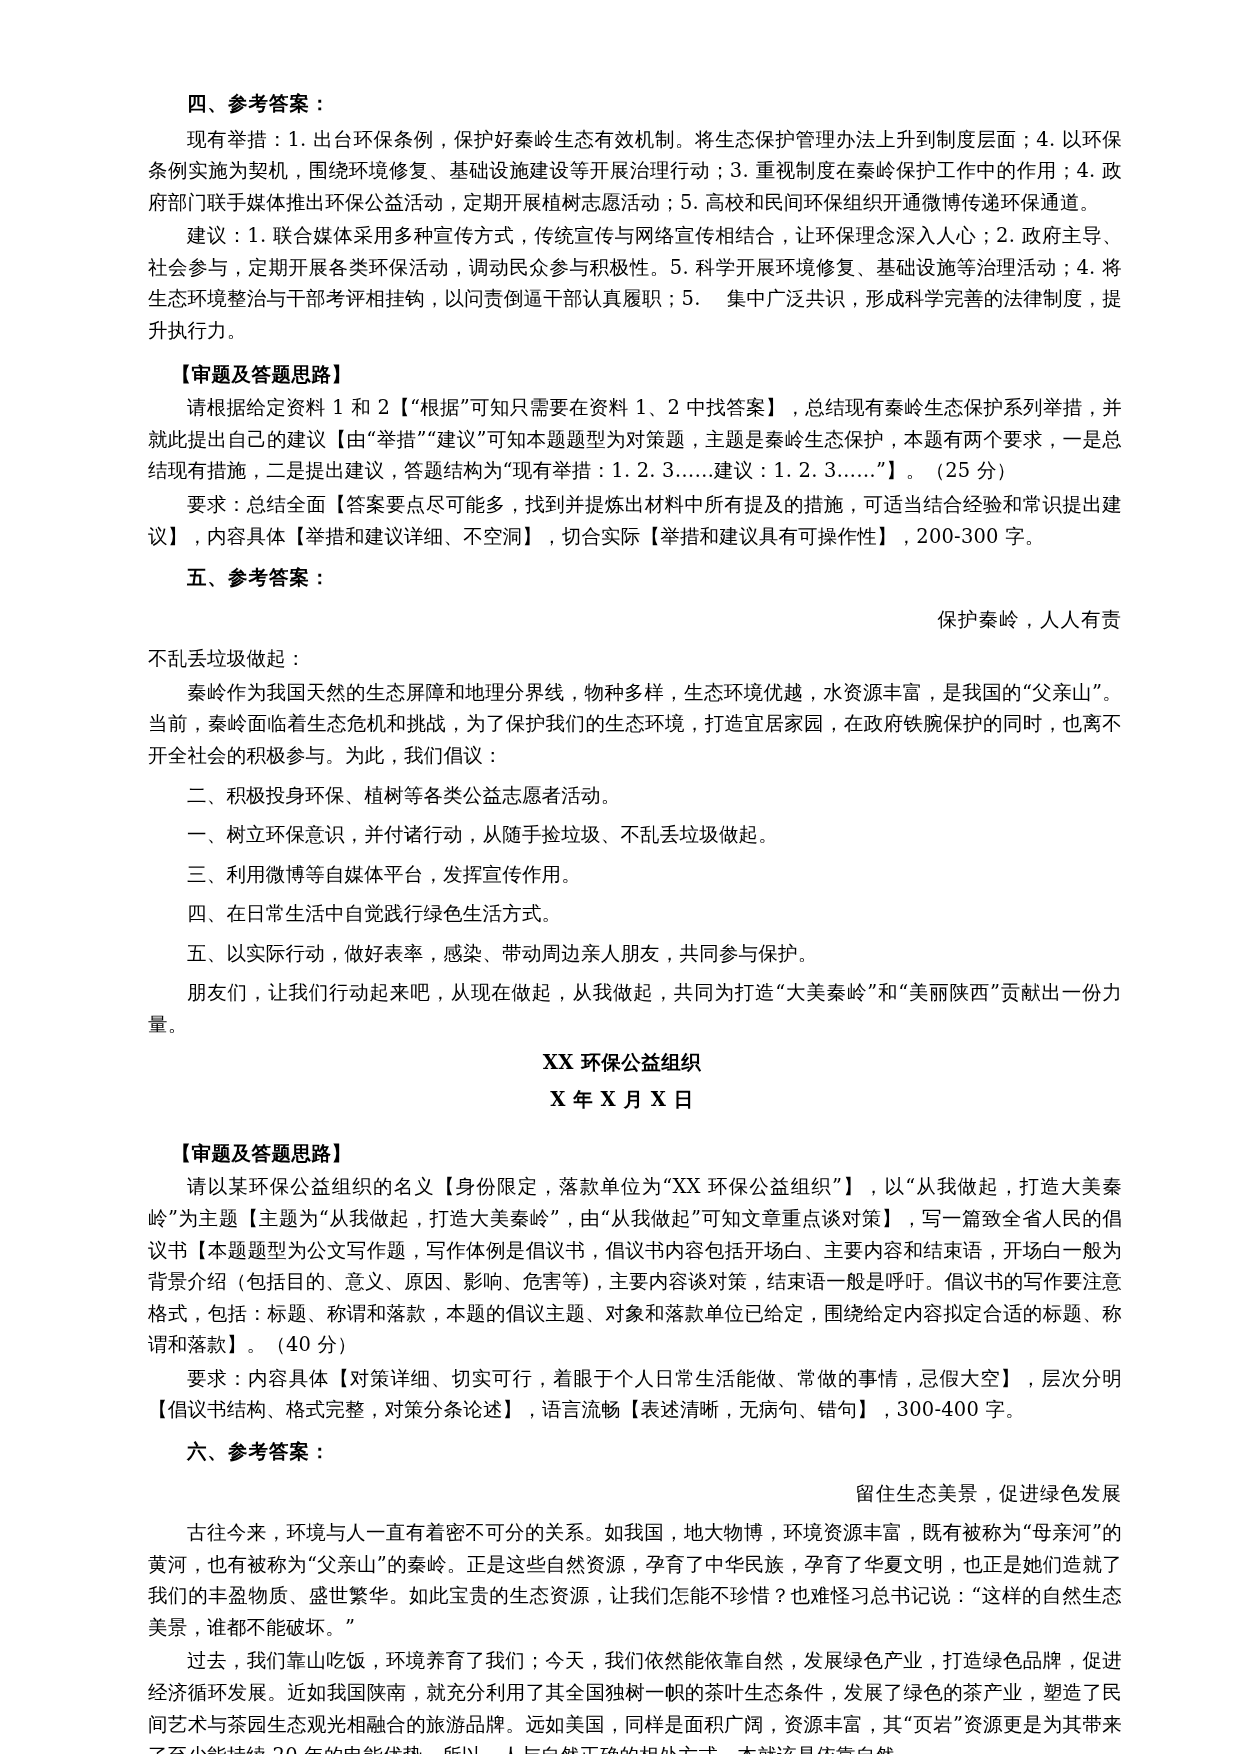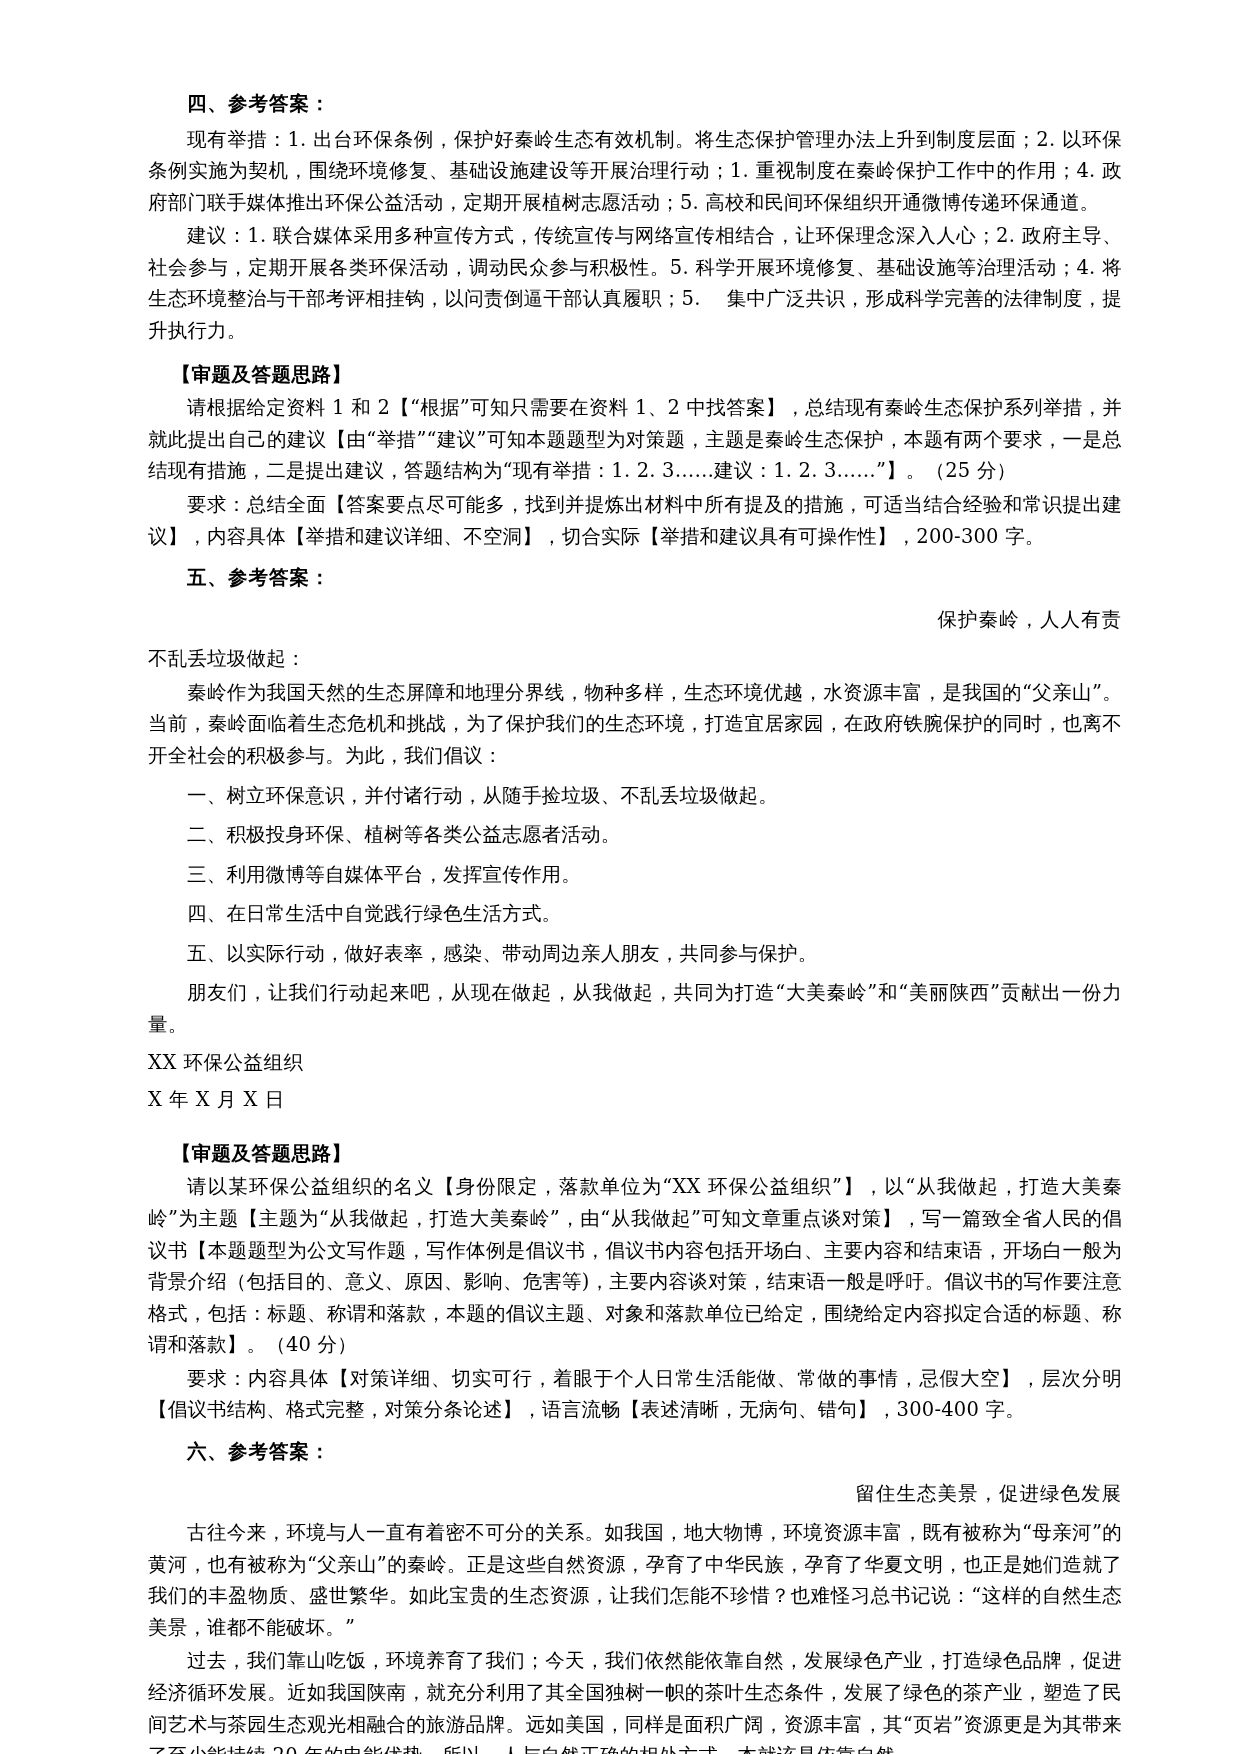--- a/index.html
+++ b/index.html
@@ -52,51 +52,52 @@
     text-align: right;
     letter-spacing: 1px;
   }
   p.listline {
     margin: 8px 0 8px 0;
     text-indent: 2em;
   }
   p.right {
     margin: 6px 0 2px 0;
     text-indent: 0;
-    text-align: left;
+    text-align: center;
     padding-right: 26px;
     letter-spacing: 0.5px;
+    font-weight: bold;
   }
   .block {
     margin-bottom: 6px;
   }
   .spacer-sm { height: 8px; }
 </style>
 </head>
 <body>
 
 <div class="page">
   <div class="doc">
 
     <div class="block">
       <div class="heading">四、参考答案：</div>
-      <p class="para">现有举措：1. 出台环保条例，保护好秦岭生态有效机制。将生态保护管理办法上升到制度层面；2. 以环保条例实施为契机，围绕环境修复、基础设施建设等开展治理行动；1. 重视制度在秦岭保护工作中的作用；4. 政府部门联手媒体推出环保公益活动，定期开展植树志愿活动；5. 高校和民间环保组织开通微博传递环保通道。</p>
+      <p class="para">现有举措：1. 出台环保条例，保护好秦岭生态有效机制。将生态保护管理办法上升到制度层面；4. 以环保条例实施为契机，围绕环境修复、基础设施建设等开展治理行动；3. 重视制度在秦岭保护工作中的作用；4. 政府部门联手媒体推出环保公益活动，定期开展植树志愿活动；5. 高校和民间环保组织开通微博传递环保通道。</p>
       <p class="para">建议：1. 联合媒体采用多种宣传方式，传统宣传与网络宣传相结合，让环保理念深入人心；2. 政府主导、社会参与，定期开展各类环保活动，调动民众参与积极性。5. 科学开展环境修复、基础设施等治理活动；4. 将生态环境整治与干部考评相挂钩，以问责倒逼干部认真履职；5. 　集中广泛共识，形成科学完善的法律制度，提升执行力。</p>
       <div class="heading-bracket">【审题及答题思路】</div>
       <p class="para">请根据给定资料 1 和 2【“根据”可知只需要在资料 1、2 中找答案】，总结现有秦岭生态保护系列举措，并就此提出自己的建议【由“举措”“建议”可知本题题型为对策题，主题是秦岭生态保护，本题有两个要求，一是总结现有措施，二是提出建议，答题结构为“现有举措：1. 2. 3……建议：1. 2. 3……”】。（25 分）</p>
       <p class="para">要求：总结全面【答案要点尽可能多，找到并提炼出材料中所有提及的措施，可适当结合经验和常识提出建议】，内容具体【举措和建议详细、不空洞】，切合实际【举措和建议具有可操作性】，200-300 字。</p>
     </div>
 
     <div class="block">
       <div class="heading">五、参考答案：</div>
       <p class="center">保护秦岭，人人有责</p>
       <p class="para-noindent">不乱丢垃圾做起：</p>
       <p class="para">秦岭作为我国天然的生态屏障和地理分界线，物种多样，生态环境优越，水资源丰富，是我国的“父亲山”。当前，秦岭面临着生态危机和挑战，为了保护我们的生态环境，打造宜居家园，在政府铁腕保护的同时，也离不开全社会的积极参与。为此，我们倡议：</p>
+      <p class="listline">二、积极投身环保、植树等各类公益志愿者活动。</p>
       <p class="listline">一、树立环保意识，并付诸行动，从随手捡垃圾、不乱丢垃圾做起。</p>
-      <p class="listline">二、积极投身环保、植树等各类公益志愿者活动。</p>
       <p class="listline">三、利用微博等自媒体平台，发挥宣传作用。</p>
       <p class="listline">四、在日常生活中自觉践行绿色生活方式。</p>
       <p class="listline">五、以实际行动，做好表率，感染、带动周边亲人朋友，共同参与保护。</p>
       <p class="para">朋友们，让我们行动起来吧，从现在做起，从我做起，共同为打造“大美秦岭”和“美丽陕西”贡献出一份力量。</p>
       <p class="right">XX 环保公益组织</p>
       <p class="right">X 年 X 月 X 日</p>
       <div class="spacer-sm"></div>
       <div class="heading-bracket">【审题及答题思路】</div>
       <p class="para">请以某环保公益组织的名义【身份限定，落款单位为“XX 环保公益组织”】，以“从我做起，打造大美秦岭”为主题【主题为“从我做起，打造大美秦岭”，由“从我做起”可知文章重点谈对策】，写一篇致全省人民的倡议书【本题题型为公文写作题，写作体例是倡议书，倡议书内容包括开场白、主要内容和结束语，开场白一般为背景介绍（包括目的、意义、原因、影响、危害等)，主要内容谈对策，结束语一般是呼吁。倡议书的写作要注意格式，包括：标题、称谓和落款，本题的倡议主题、对象和落款单位已给定，围绕给定内容拟定合适的标题、称谓和落款】。（40 分）</p>
       <p class="para">要求：内容具体【对策详细、切实可行，着眼于个人日常生活能做、常做的事情，忌假大空】，层次分明【倡议书结构、格式完整，对策分条论述】，语言流畅【表述清晰，无病句、错句】，300-400 字。</p>

